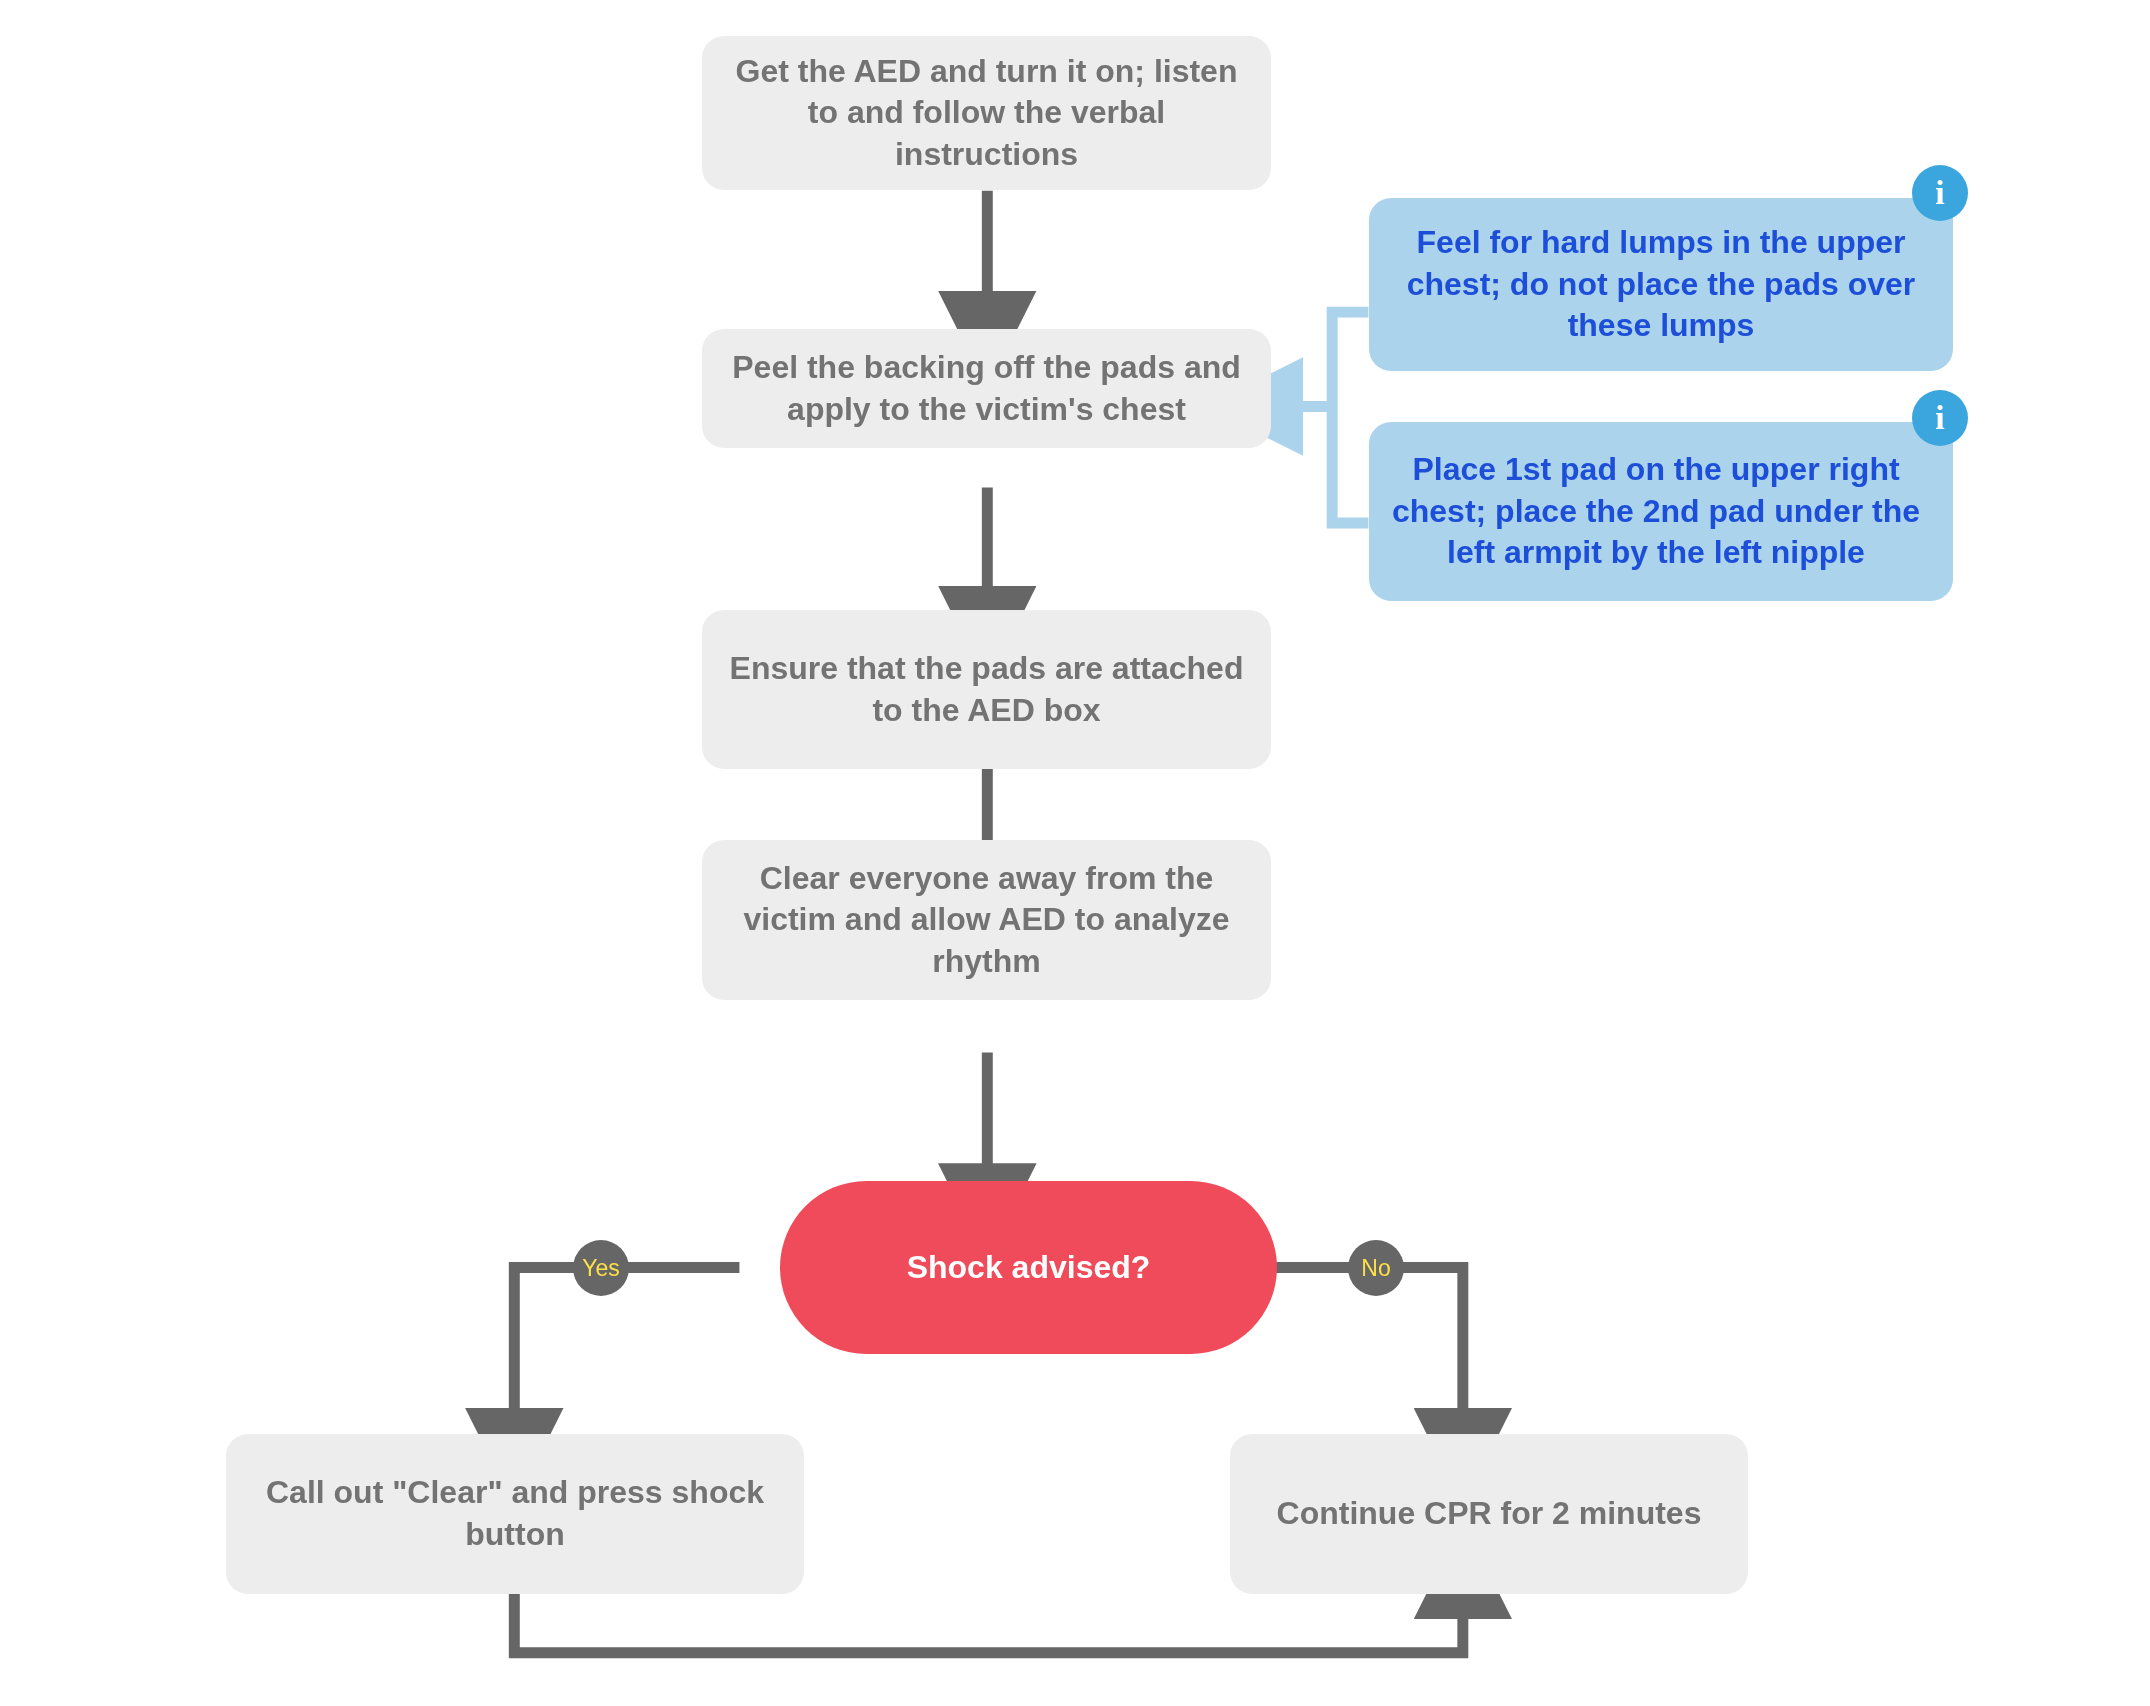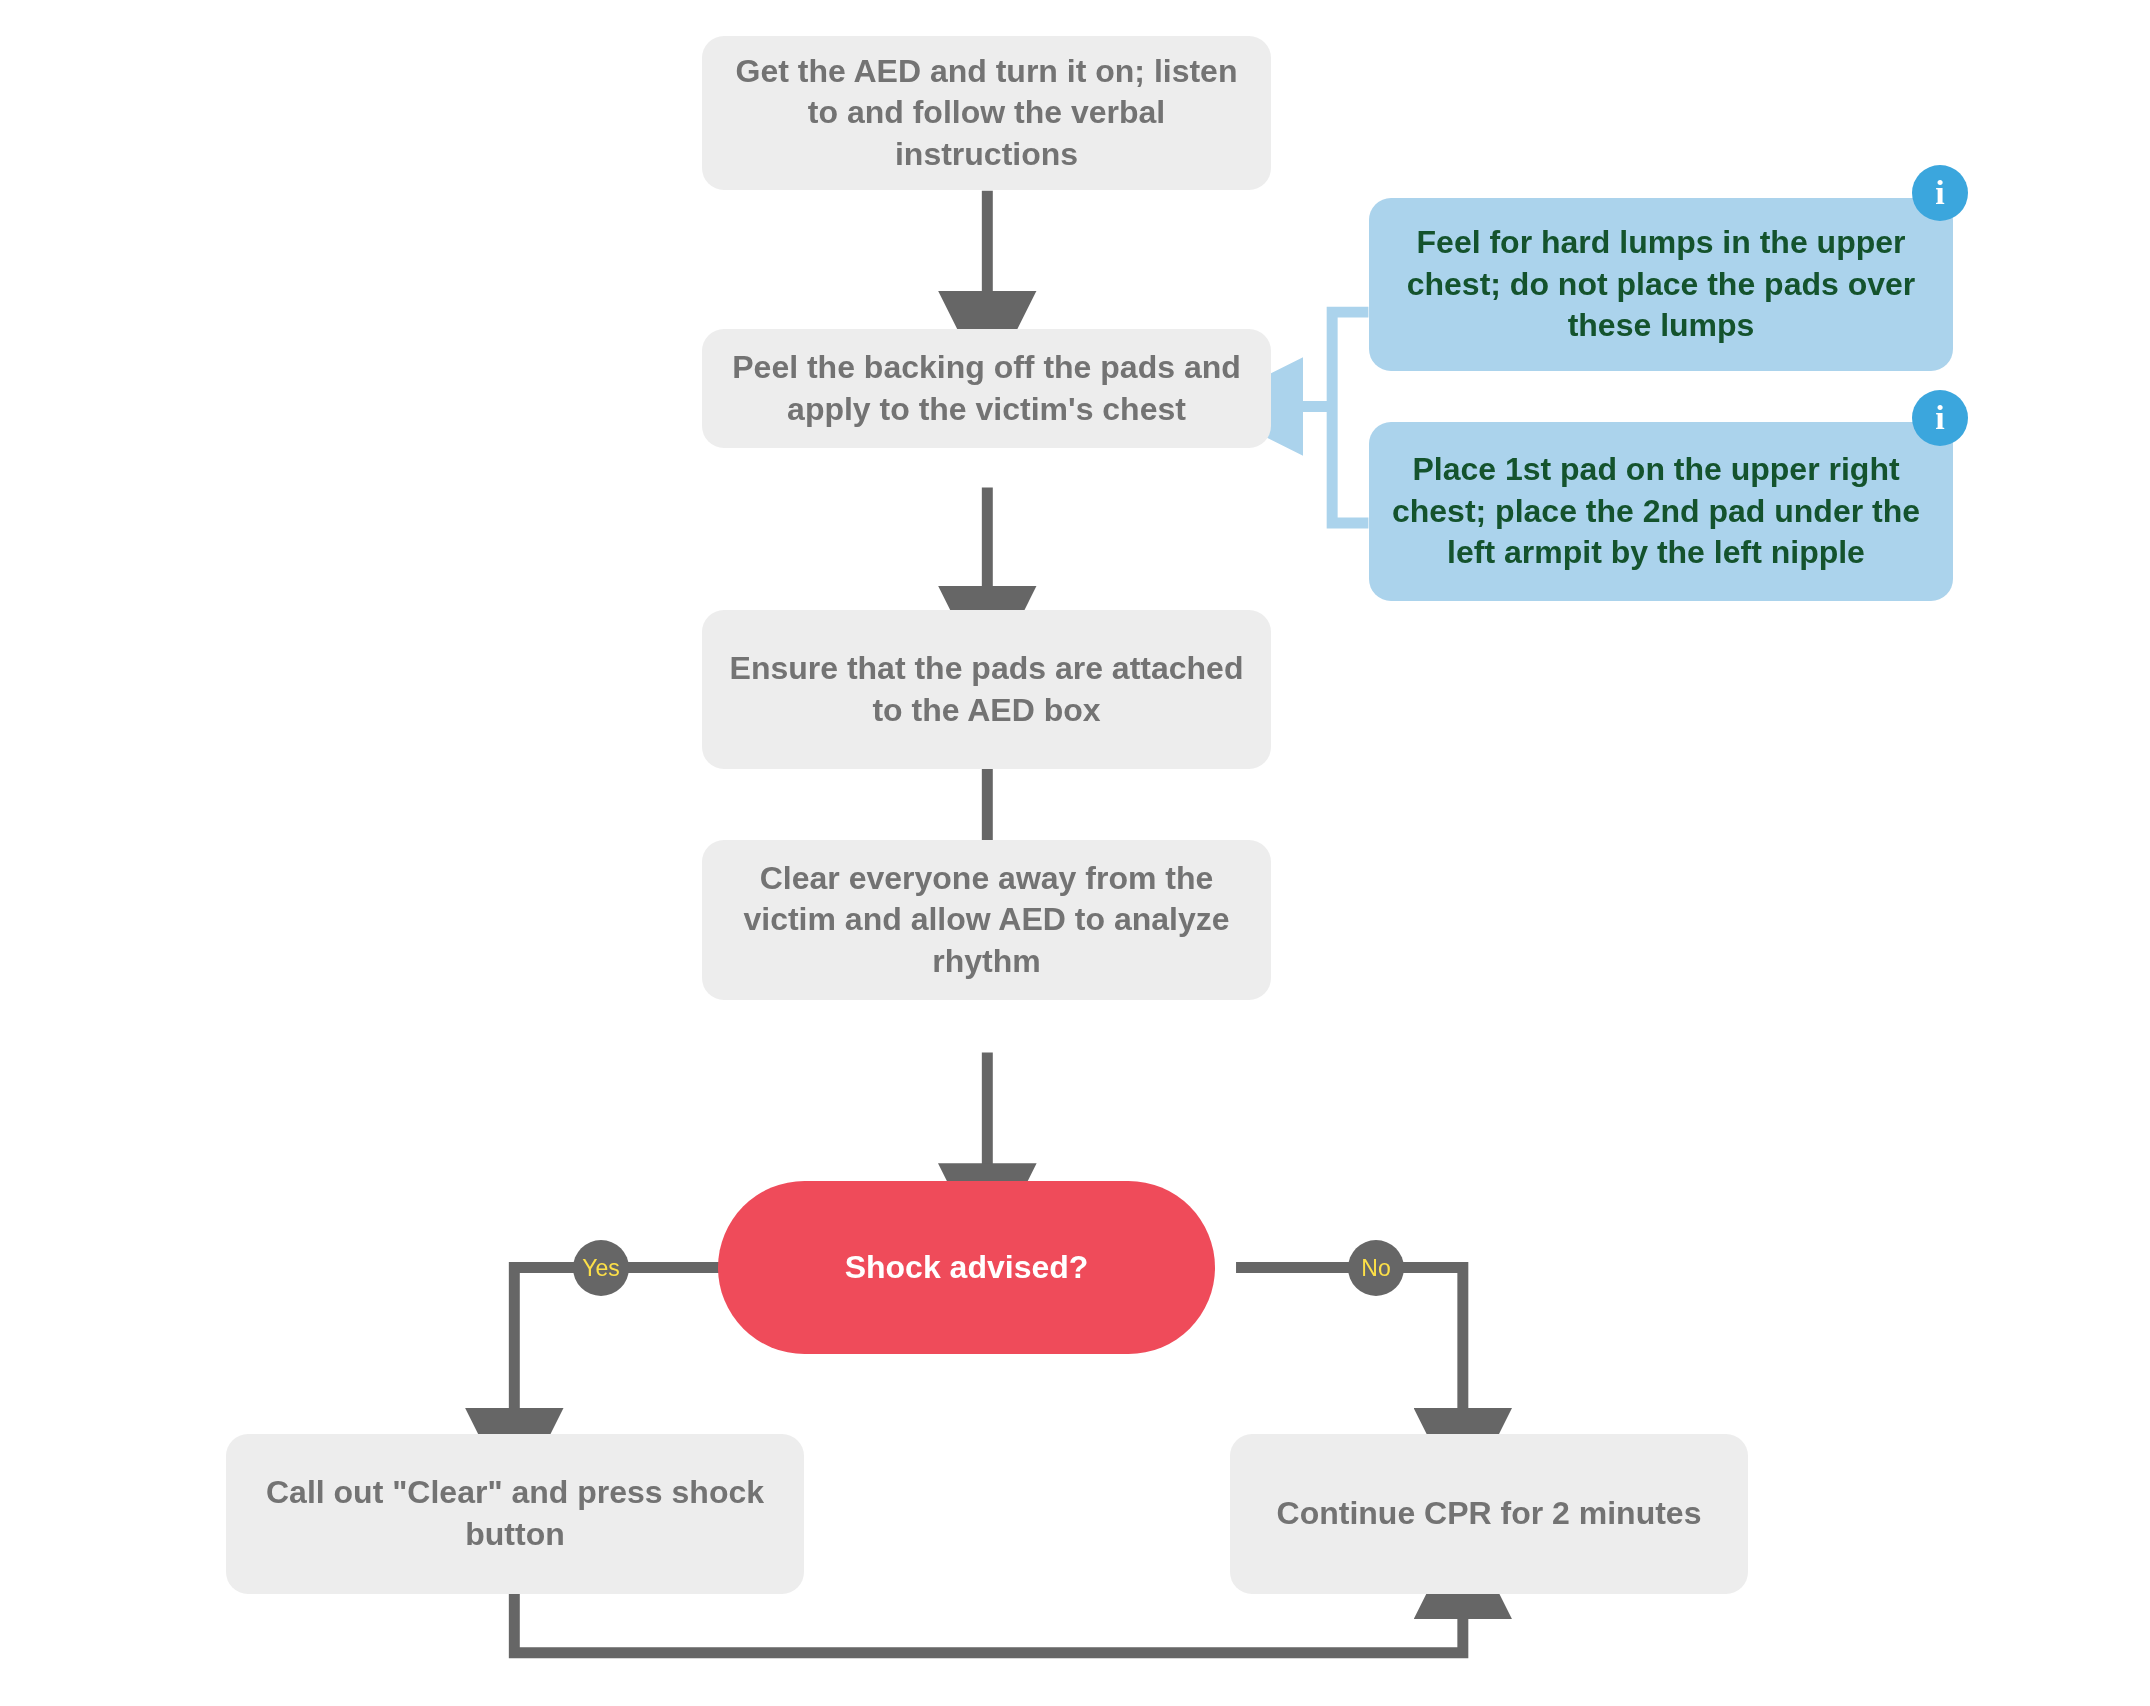--- a/index.html
+++ b/index.html
@@ -46,21 +46,21 @@
     background: #ef4b5a;
     border-radius: 101px;
     color: #ffffff;
     font-weight: bold;
     font-size: 32px;
     padding: 8.4px 25px;
   }
   .node-note {
     background: #abd3ec;
     border-radius: 22px;
-    color: #14532d;
+    color: #1d4ed8;
     font-weight: bold;
     font-size: 32px;
     padding: 8.4px 22px;
     align-items: center;
   }
   .info-badge {
     position: absolute;
     width: 56px;
     height: 56px;
     border-radius: 50%;
@@ -132,21 +132,21 @@
   </div>
 
   <div class="node node-process" style="left:702px; top:610px; width:569px; height:159px;">
     <span class="node-text">Ensure that the pads are attached to the AED box</span>
   </div>
 
   <div class="node node-process" style="left:702px; top:840px; width:569px; height:160px;">
     <span class="node-text">Clear everyone away from the victim and allow AED to analyze rhythm</span>
   </div>
 
-  <div class="node node-decision" style="left:718px; top:1181px; width:497px; height:173px;">
+  <div class="node node-decision" style="left:780px; top:1181px; width:497px; height:173px;">
     <span class="node-text">Shock advised?</span>
   </div>
 
   <div class="edge-label" style="left:573px; top:1240px;">
     <span>Yes</span>
   </div>
 
   <div class="edge-label" style="left:1348px; top:1240px;">
     <span>No</span>
   </div>

